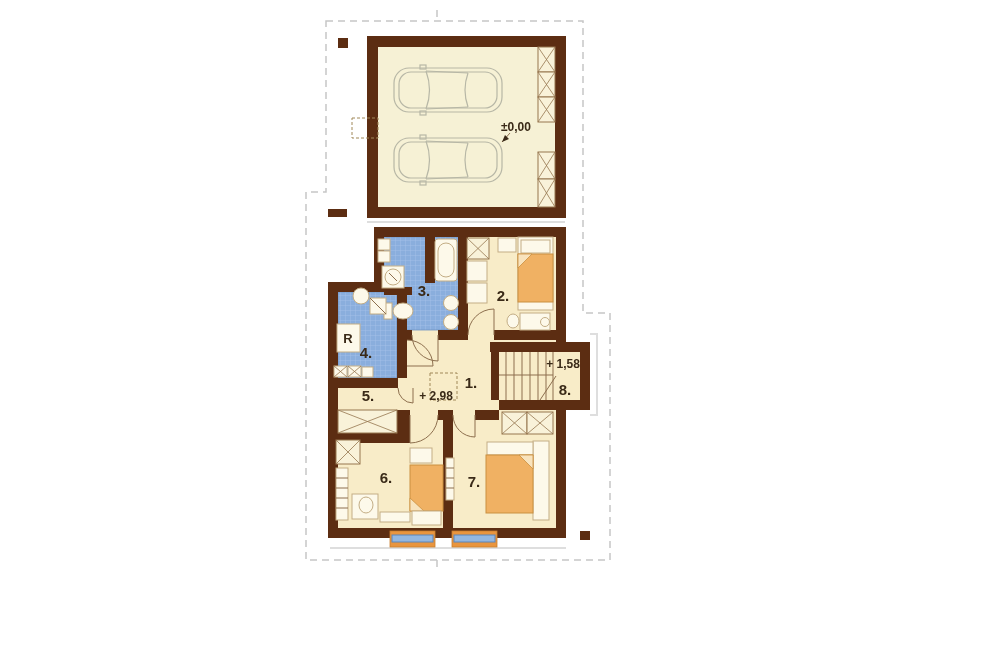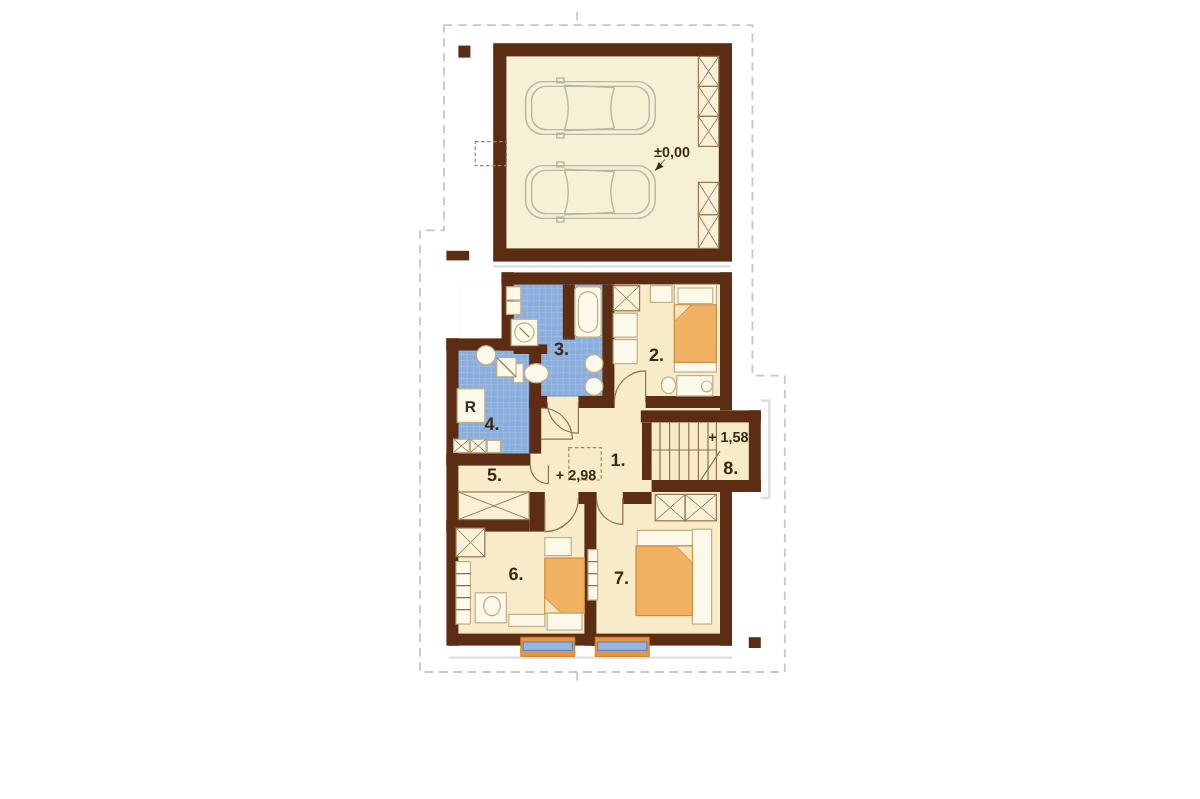--- a/index.html
+++ b/index.html
@@ -1,16 +1,16 @@
 <!DOCTYPE html>
 <html><head>
 <meta charset="utf-8">
 <style>
   html,body{margin:0;padding:0;background:#ffffff;}
-  .stage{width:884px;height:666px;position:relative;background:#ffffff;font-family:"Liberation Sans",sans-serif;padding-left:44px;}
+  .stage{width:884px;height:666px;position:relative;background:#ffffff;font-family:"Liberation Sans",sans-serif;}
   svg{display:block;}
   .wall{fill:#5c2d12;}
   .roof{fill:none;stroke:#c6c6c6;stroke-width:1.5;stroke-dasharray:7 5;}
   .slab{fill:none;stroke:#dedede;stroke-width:2;}
   .thin{stroke:#8d6f4e;stroke-width:1;fill:none;}
   .furn{fill:#fdf9ea;stroke:#c3ad85;stroke-width:1;}
   .xbox{fill:#f9f2d9;stroke:#96764f;stroke-width:1;}
   .xline{stroke:#96764f;stroke-width:0.8;}
   .carline{fill:none;stroke:#b7b7a6;stroke-width:1.2;}
   .dashrect{fill:none;stroke:#a08858;stroke-width:1;stroke-dasharray:3 2;}

